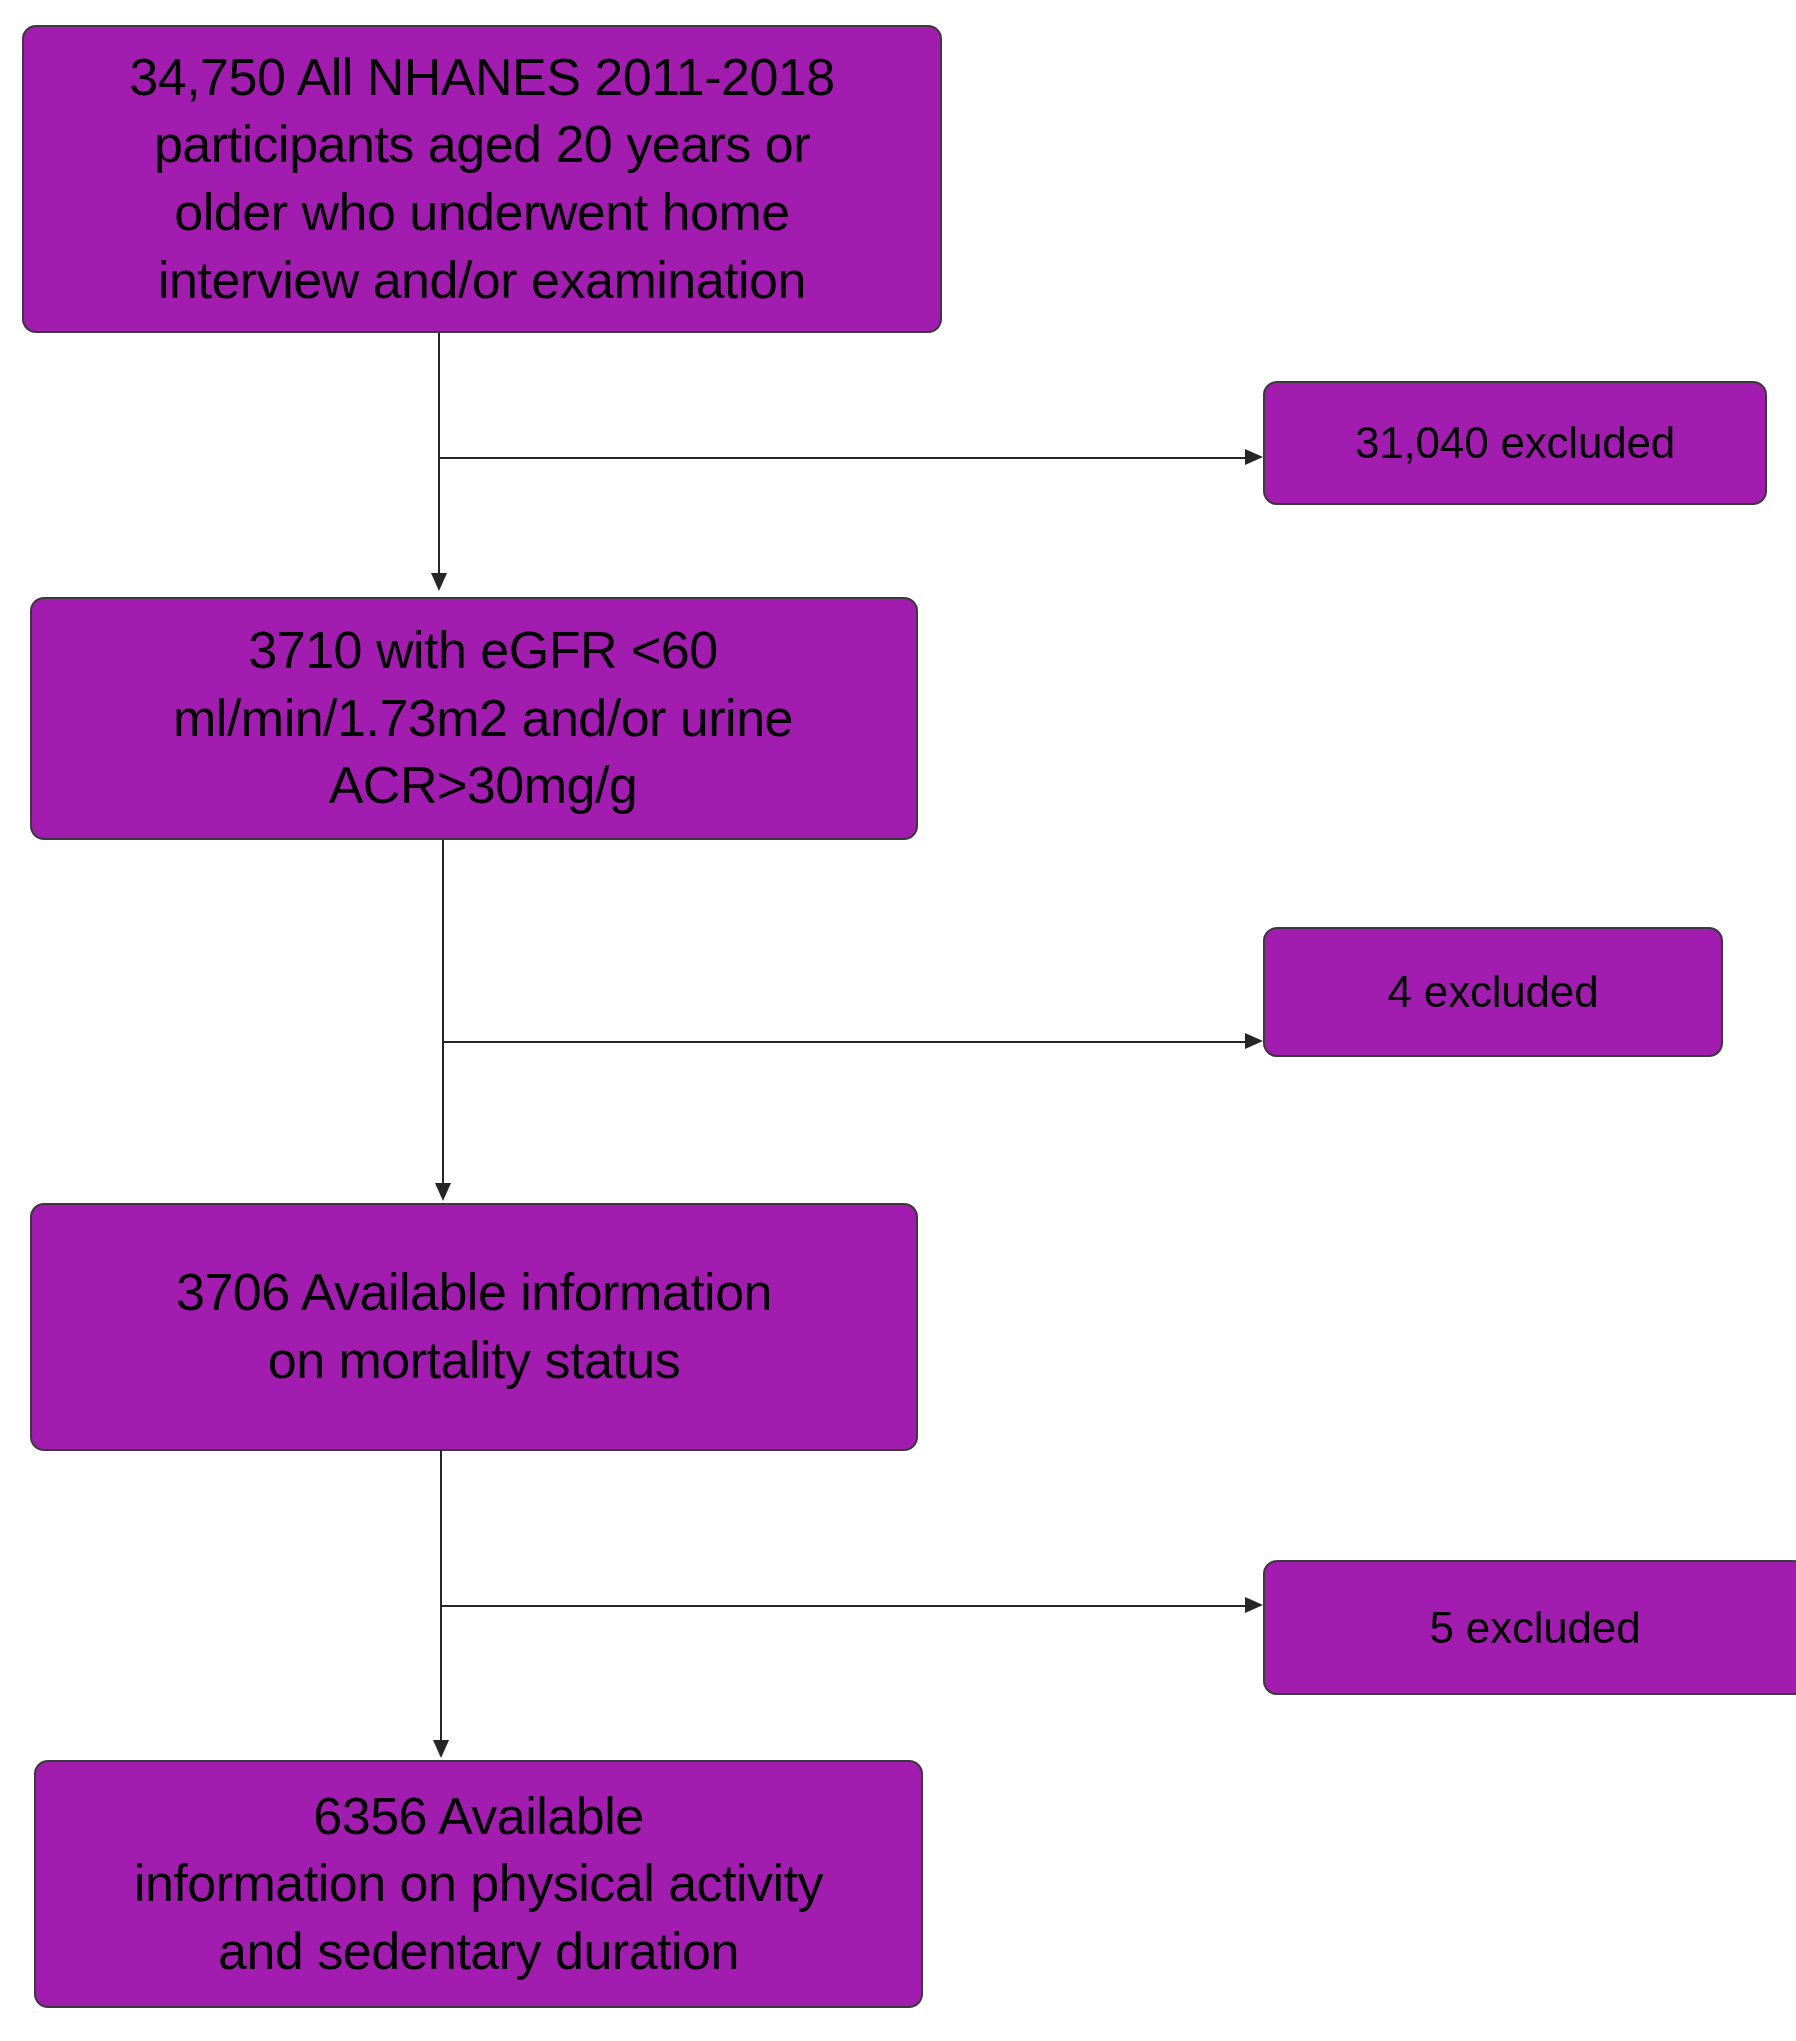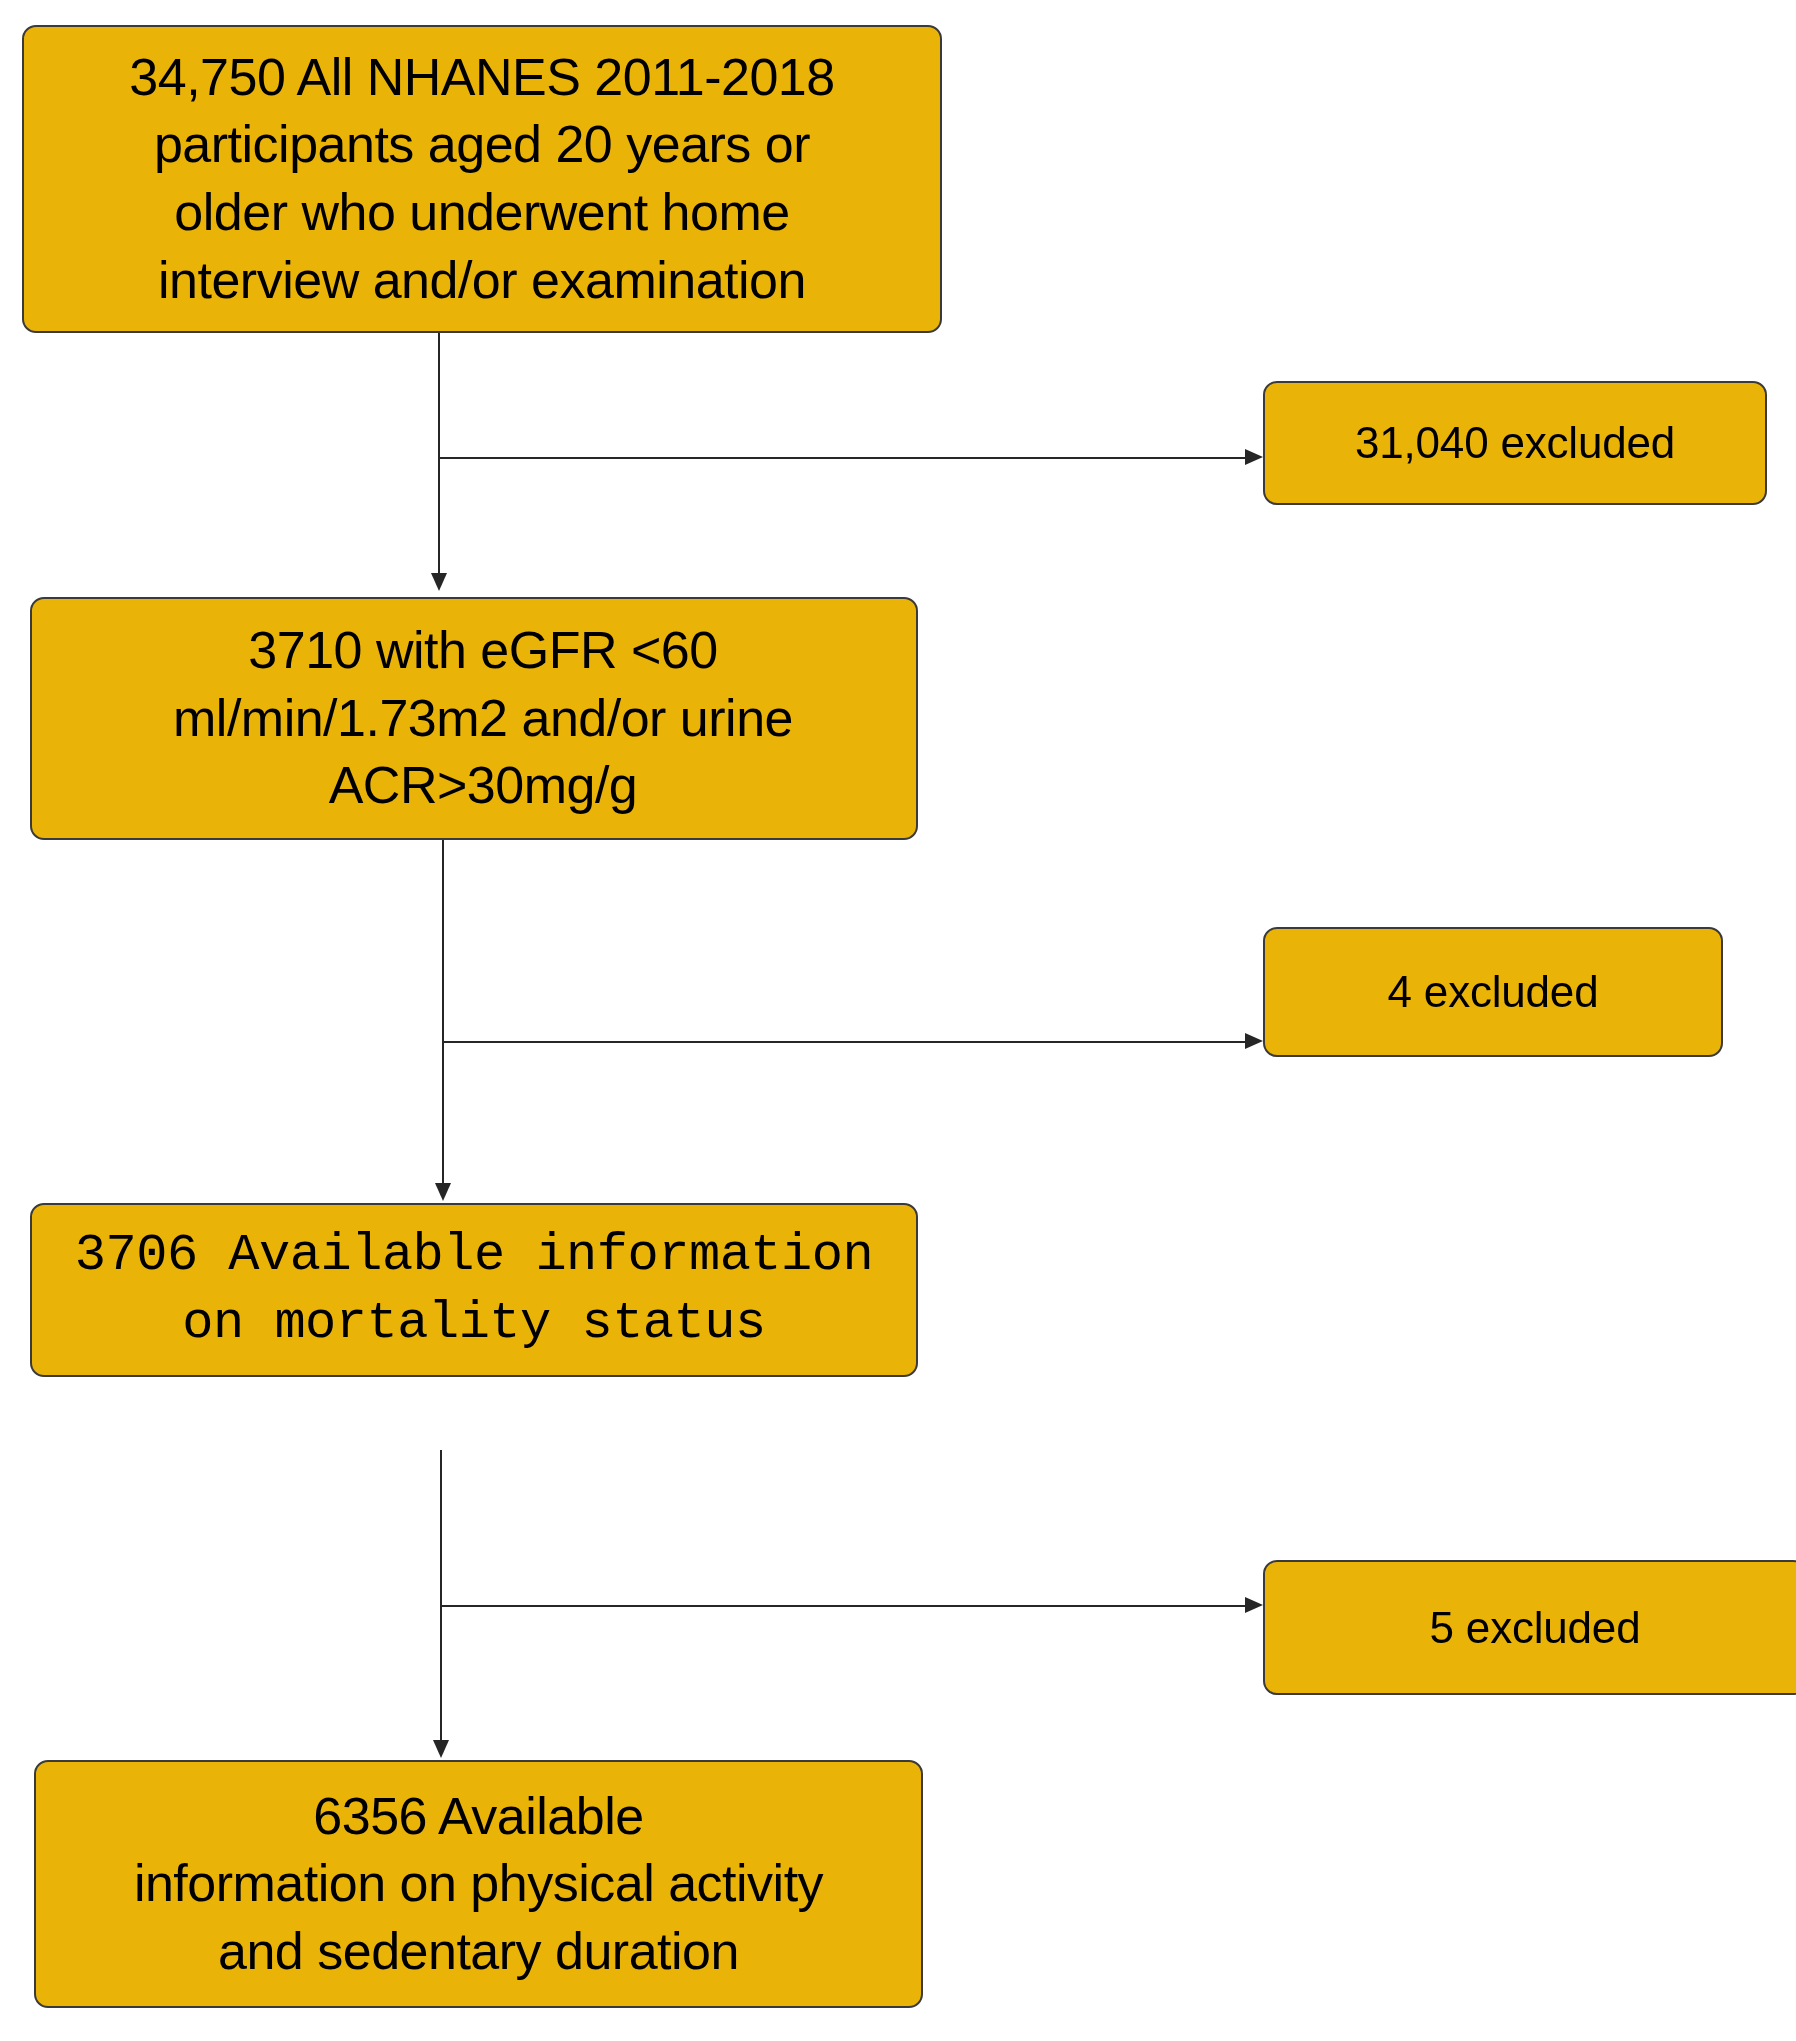--- a/index.html
+++ b/index.html
@@ -15,21 +15,21 @@
     width: 1796px;
     height: 2041px;
     background: #ffffff;
     overflow: hidden;
   }
   .node {
     position: absolute;
     box-sizing: border-box;
     border: 2px solid #3a3a3a;
     border-radius: 14px;
-    background: #eab308;
+    background: #a21caf;
     display: flex;
     align-items: center;
     justify-content: center;
     text-align: center;
     color: #000000;
     line-height: 1.30;
     padding: 4px 10px;
   }
   .node-text {
     display: block;
@@ -44,21 +44,21 @@
   }
   
   .excl-node .node-text {
     font-size: 44px;
     letter-spacing: -0.2px;
   }
 
   
   #node-all-participants { left: 22px;  top: 25px;   width: 920px; height: 308px; }
   #node-ckd-criteria     { left: 30px;  top: 597px;  width: 888px; height: 243px; padding-left: 28px; }
-  #node-mortality-info   { left: 30px;  top: 1203px; width: 888px; height: 174px; font-family: Liberation Mono, monospace; }
+  #node-mortality-info   { left: 30px;  top: 1203px; width: 888px; height: 248px; }
   #node-activity-info    { left: 34px;  top: 1760px; width: 889px; height: 248px; }
 
   #node-excluded-1 { left: 1263px; top: 381px;  width: 504px; height: 124px; }
   #node-excluded-2 { left: 1263px; top: 927px;  width: 460px; height: 130px; }
   #node-excluded-3 { left: 1263px; top: 1540px; width: 544px; height: 135px; margin-top: 20px; }
 
   
   .conn-v {
     position: absolute;
     width: 0;

